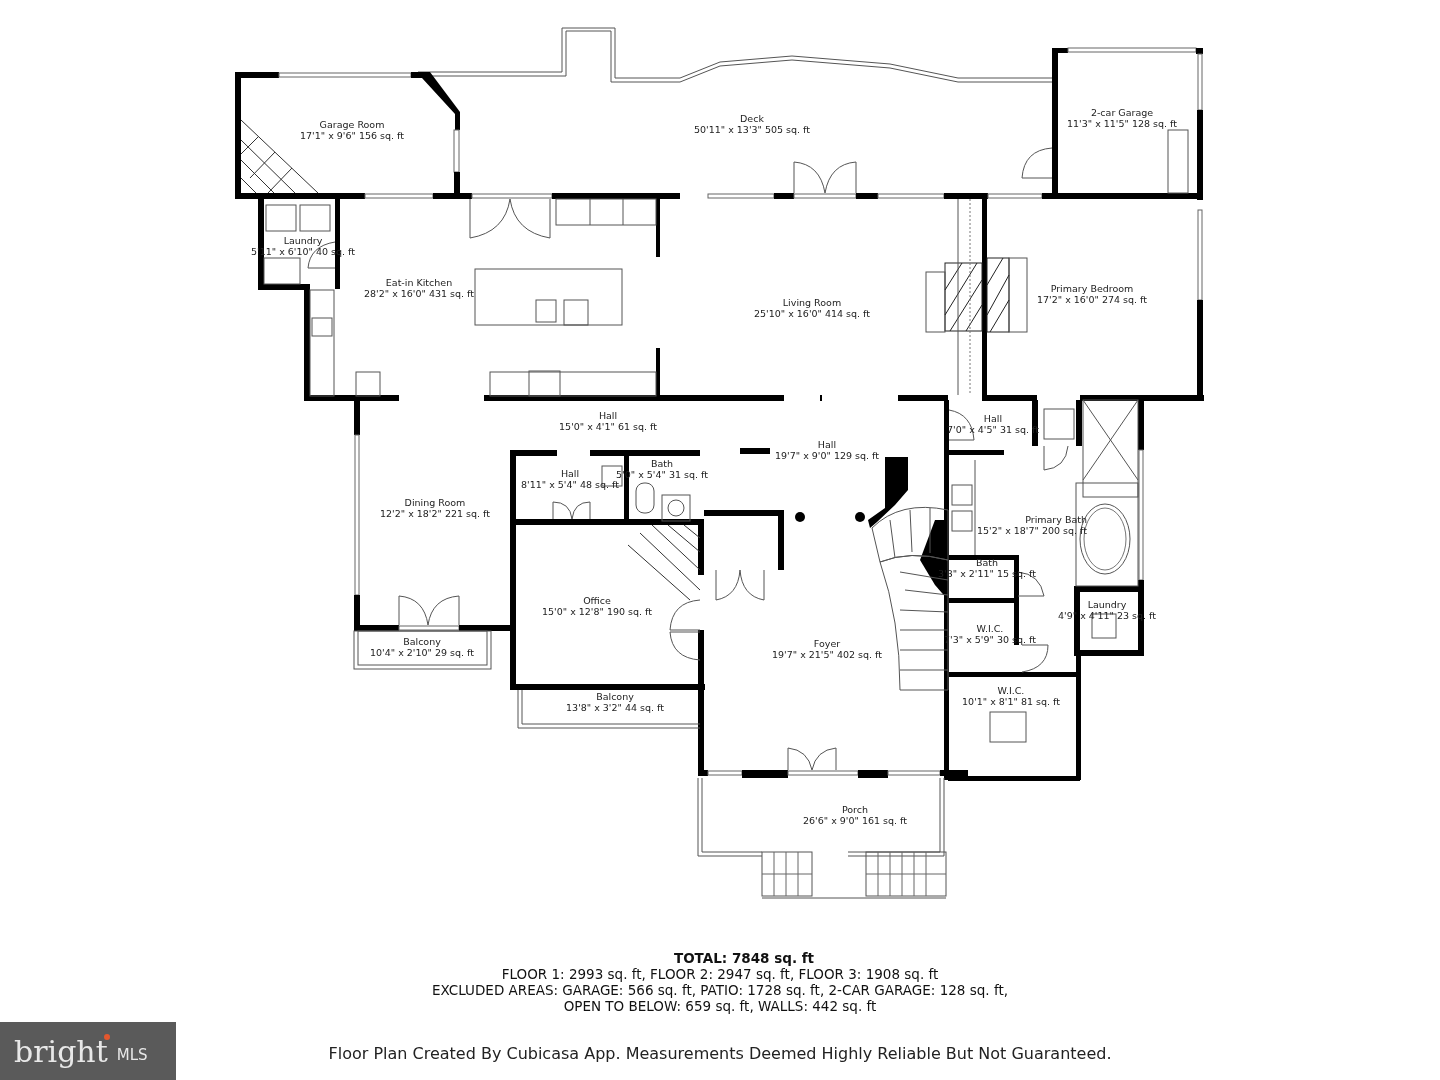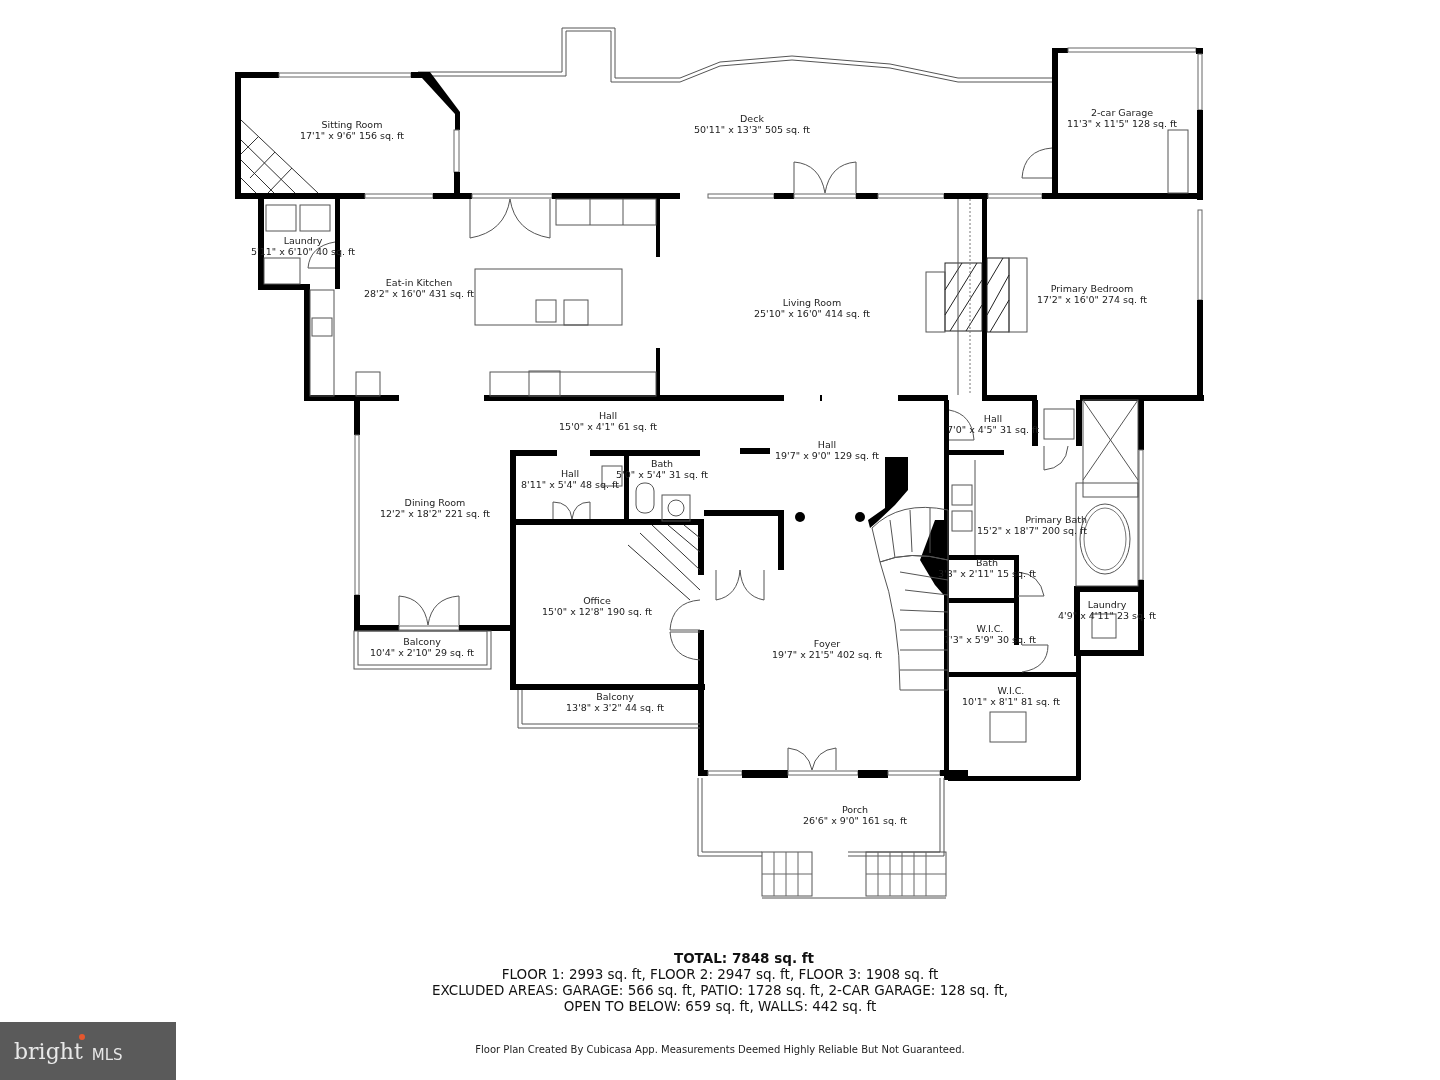--- a/index.html
+++ b/index.html
@@ -4,23 +4,23 @@
 <style>
   html, body { margin:0; padding:0; background:#ffffff; }
   body { width:1440px; height:1080px; position:relative; overflow:hidden; font-family:"DejaVu Sans", sans-serif; color:#222; }
   #plan { position:absolute; left:0; top:0; width:1440px; height:1080px; }
   .wall { fill:#000; }
   .thin { fill:none; stroke:#555; stroke-width:1; }
   .win { fill:#fff; stroke:#666; stroke-width:1; }
   .room-label { position:absolute; text-align:center; font-size:9.5px; line-height:11px; color:#222; transform:translateX(-50%); white-space:nowrap; }
   .summary { position:absolute; left:0; width:1440px; top:950px; text-align:center; font-size:13.5px; line-height:16px; color:#111; }
   .summary .total { font-weight:bold; font-size:13.5px;margin-left:48px; }
-  .disclaimer { position:absolute; top:1044px; left:0; width:1440px; text-align:center; font-size:10px; color:#222; }
+  .disclaimer { position:absolute; top:1044px; left:0; width:1440px; text-align:center; font-size:16px; color:#222; }
   .logo { position:absolute; left:0; top:1022px; width:176px; height:58px; background:#5a5a5a; display:flex; align-items:center; padding-left:14px; box-sizing:border-box; }
-  .logo .b { font-family:"DejaVu Serif", serif; font-size:22px; color:#e8e8e8; letter-spacing:0px; }
+  .logo .b { font-family:"DejaVu Serif", serif; font-size:30px; color:#e8e8e8; letter-spacing:0px; }
   .logo .m { font-family:"DejaVu Sans", sans-serif; font-size:15px; color:#e8e8e8; margin-left:3px; margin-top:8px;text-align:right; }
   .logo .dot { display:inline-block; width:6px; height:6px; border-radius:50%; background:#e4572e; position:relative; top:-14px; left:-4px; }
 </style>
 </head>
 <body>
 
 <svg id="plan" viewBox="0 0 1440 1080" xmlns="http://www.w3.org/2000/svg">
 
   <g>
     <polyline class="thin" points="418,72 562,72 562,28 615,28 615,78 680,78 720,62 792,56 890,64 958,78 1052,78"></polyline>
@@ -261,21 +261,21 @@
     <rect class="thin" x="1092" y="614" width="24" height="24"></rect>
 
     <rect class="thin" x="990" y="712" width="36" height="30"></rect>
     <path class="thin" d="M1022,645 L1048,645 Q1048,668 1022,672"></path>
     <path class="thin" d="M1018,572 Q1040,574 1044,596 L1018,596"></path>
   </g>
 </svg>
 
 <div id="labels">
     <div class="room-label" style="left: 352px; top: 119px;">
-      <div>Sitting Room</div>
+      <div>Garage Room</div>
       <div>17'1" x 9'6" 156 sq. ft</div>
     </div>
     <div class="room-label" style="left: 752px; top: 113px;">
       <div>Deck</div>
       <div>50'11" x 13'3" 505 sq. ft</div>
     </div>
     <div class="room-label" style="left: 1122px; top: 107px;">
       <div>2-car Garage</div>
       <div>11'3" x 11'5" 128 sq. ft</div>
     </div>

